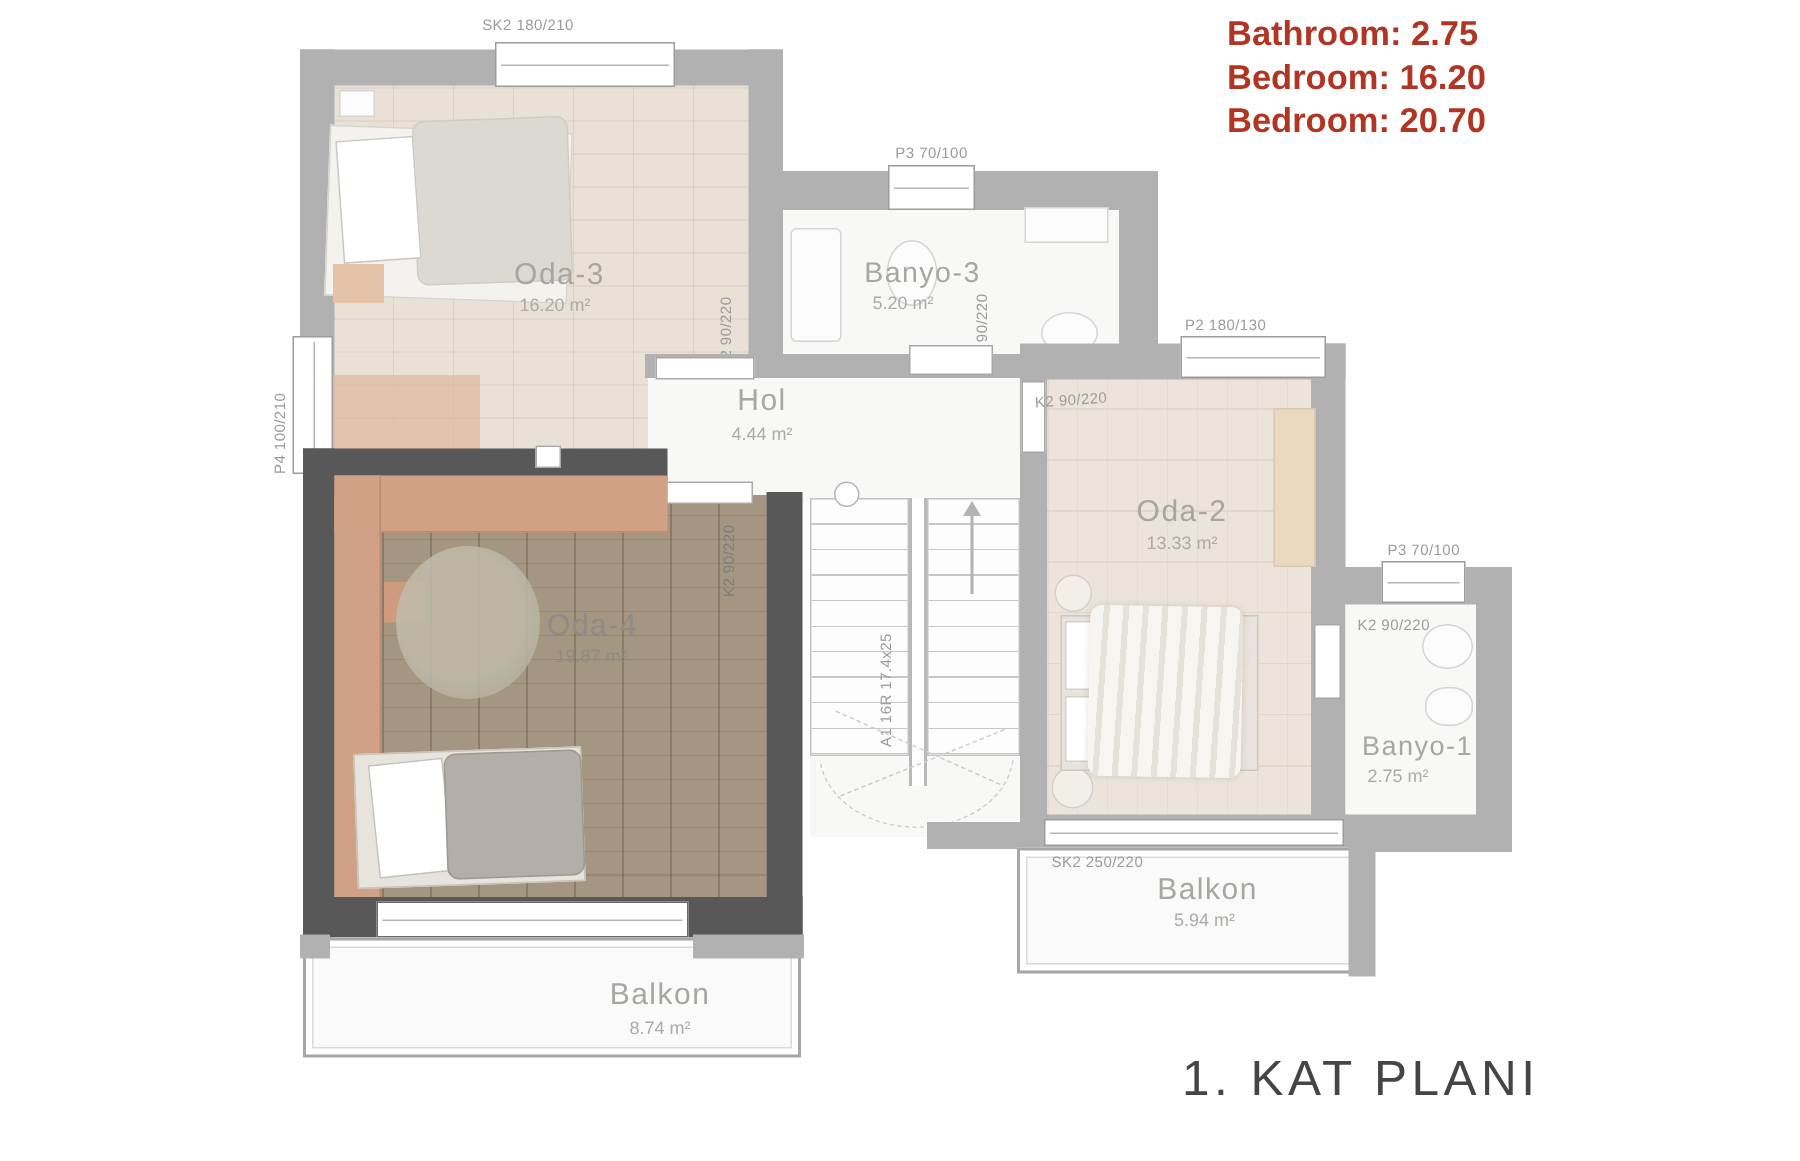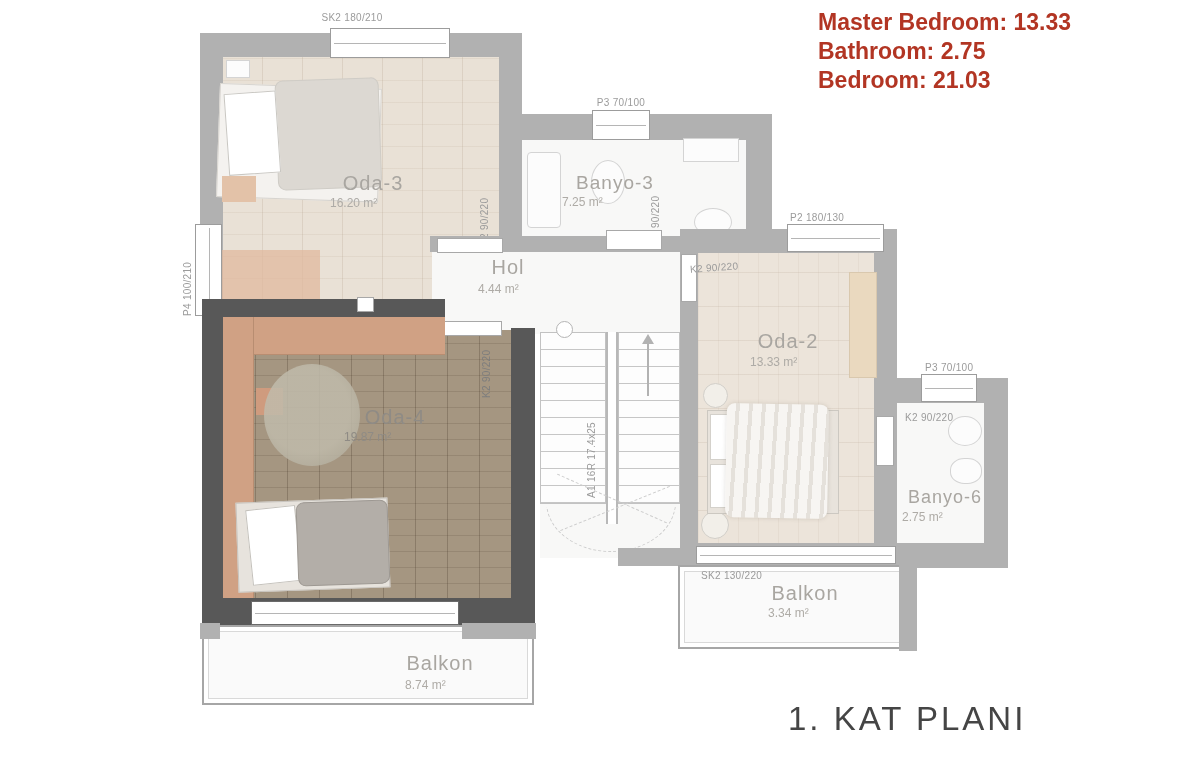--- a/index.html
+++ b/index.html
@@ -10,21 +10,21 @@
   .dwall{position:absolute;background:#585858}
   .win{position:absolute;background:#fff;border:1px solid #9c9c9c}
   .win.h::after{content:"";position:absolute;left:3px;right:3px;top:50%;border-top:1px solid #b5b5b5}
   .win.v::after{content:"";position:absolute;top:3px;bottom:3px;left:50%;border-left:1px solid #b5b5b5}
   .win.dark{border-color:#6a6a6a}
   .door{position:absolute;background:#fff;border:1px solid #a8a8a8}
   .code{position:absolute;font-size:10px;color:#9b9b9b;white-space:nowrap;letter-spacing:.3px}
   .code.vert{writing-mode:vertical-rl;transform:rotate(180deg)}
   .code.darktxt{color:#7d7d7d}
   .rname{position:absolute;color:#a9a6a1;font-size:20px;letter-spacing:1px;text-align:center}
-  .rarea{position:absolute;color:#aeaba6;font-size:12px;}
+  .rarea{position:absolute;color:#aeaba6;font-size:12px;text-align:center}
   .floor-beige{position:absolute;background-color:#e9e1d6;background-image:repeating-linear-gradient(90deg,rgba(180,160,140,.25) 0 1px,transparent 1px 40px),repeating-linear-gradient(0deg,rgba(180,160,140,.15) 0 1px,transparent 1px 22px)}
   .floor-beige2{position:absolute;background-color:#ece4da;background-image:repeating-linear-gradient(0deg,rgba(185,168,150,.22) 0 1px,transparent 1px 34px),repeating-linear-gradient(90deg,rgba(185,168,150,.13) 0 1px,transparent 1px 20px)}
   .floor-wood{position:absolute;background-color:#a59681;background-image:repeating-linear-gradient(90deg,rgba(70,55,40,.28) 0 1px,transparent 1px 32px),repeating-linear-gradient(0deg,rgba(70,55,40,.16) 0 1px,transparent 1px 16px)}
   .floor-marble{position:absolute;background:#f8f8f7}
   .balcony{position:absolute;background:#fafafa;border:2px solid #a6a6a6;box-shadow:inset 0 0 0 4px #fff,inset 0 0 0 5px #d9d9d9}
   .treads{position:absolute;background:#fdfdfd;background-image:repeating-linear-gradient(180deg,transparent 0 16px,#c6c6c6 16px 17px);border:1px solid #c2c2c2}
   .fixture{position:absolute;background:#fcfcfc;border:1px solid #d4d4d4}
   .legend-line{font-size:23px;font-weight:bold;line-height:29px;white-space:nowrap}
   .title{position:absolute;font-size:33px;color:#454545;letter-spacing:3px;white-space:nowrap}
 </style>
@@ -55,21 +55,21 @@
 <div class="floor-marble" style="left:522px;top:138px;width:224px;height:100px"></div>
 <div class="wall" style="left:522px;top:114px;width:250px;height:26px"></div>
 <div class="wall" style="left:746px;top:114px;width:26px;height:138px"></div>
 <div class="win h" style="left:592px;top:110px;width:58px;height:30px"></div>
 <div class="code" style="left:585px;top:97px;width:72px;text-align:center">P3 70/100</div>
 <div class="fixture" style="left:527px;top:152px;width:34px;height:76px;border-radius:4px"></div>
 <div class="fixture" style="left:591px;top:160px;width:34px;height:44px;border-radius:50%"></div>
 <div class="fixture" style="left:683px;top:138px;width:56px;height:24px"></div>
 <div class="fixture" style="left:694px;top:208px;width:38px;height:28px;border-radius:50%"></div>
 <div class="rname" style="left:560px;top:172px;width:110px;font-size:19px">Banyo-3</div>
-<div class="rarea" style="left:562px;top:195px;width:80px">7.25 m²</div>
+<div class="rarea" style="left:562px;top:195px;width:80px">5.20 m²</div>
 <div class="code vert" style="left:650px;top:186px;height:58px">K2 90/220</div>
 
 <div class="floor-marble" style="left:432px;top:252px;width:248px;height:82px"></div>
 <div class="floor-marble" style="left:540px;top:330px;width:140px;height:228px"></div>
 <div class="wall" style="left:430px;top:236px;width:320px;height:16px"></div>
 <div class="door" style="left:437px;top:238px;width:66px;height:15px"></div>
 <div class="door" style="left:606px;top:230px;width:56px;height:20px"></div>
 <div class="rname" style="left:478px;top:256px;width:60px">Hol</div>
 <div class="rarea" style="left:478px;top:282px;width:60px">4.44 m²</div>
 
@@ -107,29 +107,29 @@
 <div class="floor-marble" style="left:897px;top:400px;width:88px;height:143px"></div>
 <div class="wall" style="left:893px;top:378px;width:114px;height:25px"></div>
 <div class="wall" style="left:984px;top:378px;width:24px;height:190px"></div>
 <div class="wall" style="left:874px;top:543px;width:134px;height:25px"></div>
 <div class="win h" style="left:921px;top:374px;width:56px;height:28px"></div>
 <div class="code" style="left:925px;top:362px;width:60px">P3 70/100</div>
 <div class="door" style="left:876px;top:416px;width:18px;height:50px"></div>
 <div class="code" style="left:905px;top:412px">K2 90/220</div>
 <div class="fixture" style="left:948px;top:416px;width:34px;height:30px;border-radius:50%"></div>
 <div class="fixture" style="left:950px;top:458px;width:32px;height:26px;border-radius:45%"></div>
-<div class="rname" style="left:900px;top:487px;width:90px;font-size:18px">Banyo-6</div>
+<div class="rname" style="left:900px;top:487px;width:90px;font-size:18px">Banyo-1</div>
 <div class="rarea" style="left:902px;top:510px;width:60px">2.75 m²</div>
 
 <div class="balcony" style="left:678px;top:565px;width:237px;height:84px"></div>
 <div class="wall" style="left:899px;top:563px;width:18px;height:88px"></div>
 <div class="win h" style="left:696px;top:546px;width:200px;height:18px"></div>
-<div class="code" style="left:701px;top:570px">SK2 130/220</div>
+<div class="code" style="left:701px;top:570px">SK2 250/220</div>
 <div class="rname" style="left:765px;top:582px;width:80px">Balkon</div>
-<div class="rarea" style="left:768px;top:606px;width:70px">3.34 m²</div>
+<div class="rarea" style="left:768px;top:606px;width:70px">5.94 m²</div>
 
 <div class="floor-wood" style="left:223px;top:330px;width:288px;height:270px"></div>
 <div class="dwall" style="left:202px;top:299px;width:243px;height:31px"></div>
 <div class="dwall" style="left:202px;top:299px;width:21px;height:326px"></div>
 <div class="dwall" style="left:511px;top:328px;width:24px;height:297px"></div>
 <div class="dwall" style="left:202px;top:598px;width:333px;height:27px"></div>
 <div class="door" style="left:357px;top:297px;width:17px;height:15px"></div>
 <div class="door" style="left:444px;top:321px;width:58px;height:15px"></div>
 <div class="code vert darktxt" style="left:481px;top:336px;height:62px">K2 90/220</div>
 
@@ -150,18 +150,18 @@
 <div class="win h dark" style="left:251px;top:601px;width:208px;height:24px"></div>
 <div class="code darktxt" style="left:252px;top:628px">SK1 300/220</div>
 
 <div class="balcony" style="left:202px;top:625px;width:332px;height:80px"></div>
 <div class="wall" style="left:200px;top:623px;width:20px;height:16px"></div>
 <div class="wall" style="left:462px;top:623px;width:74px;height:16px"></div>
 <div class="rname" style="left:400px;top:652px;width:80px">Balkon</div>
 <div class="rarea" style="left:405px;top:678px;width:70px">8.74 m²</div>
 
 <div class="abs" style="left:818px;top:8px;color:#b23523">
-  <div class="legend-line">Master Bedroom: 13.33</div>
   <div class="legend-line">Bathroom: 2.75</div>
-  <div class="legend-line">Bedroom: 21.03</div>
+  <div class="legend-line">Bedroom: 16.20</div>
+  <div class="legend-line">Bedroom: 20.70</div>
 </div>
 
 <div class="title" style="left:788px;top:700px">1. KAT PLANI</div>
 
 </body></html>

